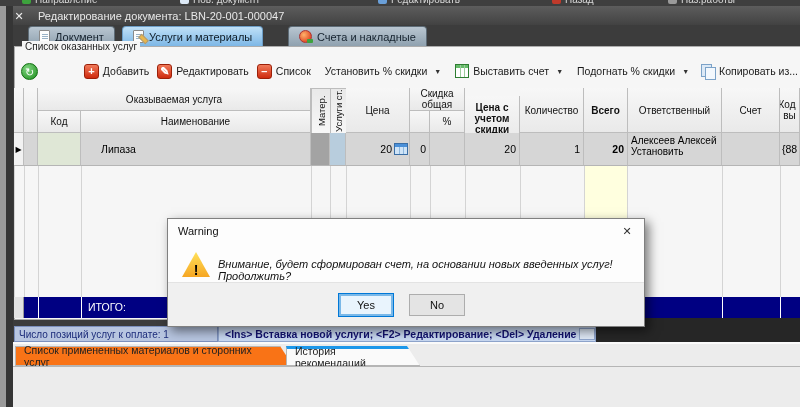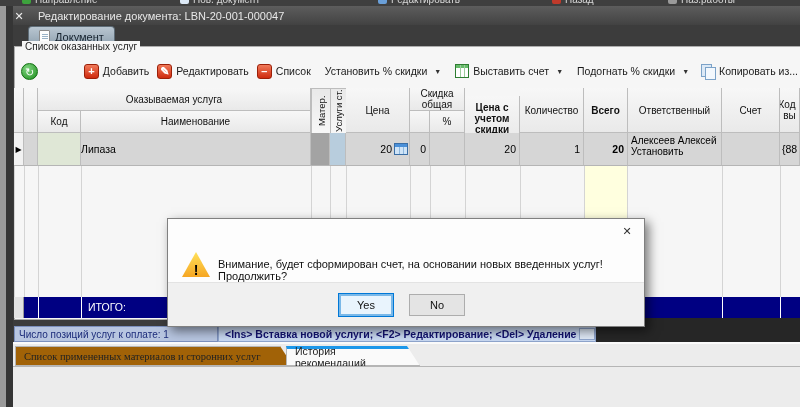--- a/index.html
+++ b/index.html
@@ -67,35 +67,35 @@
 
   
   .status-left { left:14px; top:326px; width:204px; height:16px; background:#b7c5e0; border:1px solid #7c90bd; color:#1c2c7a; font-size:10px; display:flex; align-items:center; padding-left:4px; z-index:2; }
   .status-hint { left:218px; top:326px; width:378px; height:16px; background:#c9d9f2; border:1px solid #8fa5cc; color:#121270; font-size:10.5px; font-weight:bold; display:flex; align-items:center; padding-left:6px; white-space:nowrap; overflow:hidden; z-index:2; }
   .hint-endcap { position:absolute; left:579px; top:328px; width:16px; height:12px; background:#dfe9f7; border:1px solid #8fa5cc; z-index:3; }
   .dark-right { left:596px; top:318px; width:204px; height:24px; background:#262626; z-index:2; }
 
   
   .bottom-panel { left:13px; top:342px; width:787px; height:65px; background:#ececec; border-top:2px solid #fbfbfb; z-index:2; }
   .btab { position:absolute; top:346px; height:20px; display:flex; align-items:center; padding:0 14px 0 8px; font-size:10.5px; color:#222; clip-path:polygon(0 0, calc(100% - 13px) 0, 100% 100%, 0 100%); z-index:3; }
-  .btab1 { left:15px; width:278px; background:#a16207; border:1px solid #b5b5b5;font-family:Liberation Serif, serif; }
+  .btab1 { left:15px; width:278px; background:#f97316; border:1px solid #b5b5b5; }
   .btab2 { left:286px; width:134px; background:#fafafa; border:1px solid #b5b5b5; border-top:3px solid #1c97ea; font-weight:normal; }
   .btab-base { position:absolute; left:13px; top:366px; width:787px; height:1px; background:#b5b5b5; z-index:2; }
 
   
   .ico-price { width:14px; height:12px; background:#cfe4f7; border:1px solid #3a6ea5; position:relative; margin-left:2px; }
   .ico-price:before { content:""; position:absolute; left:0; top:0; right:0; height:3px; background:#4a90d9; }
   .ico-price:after { content:""; position:absolute; left:4px; top:3px; bottom:0; width:1px; background:#8fb8dd; box-shadow:4px 0 0 #8fb8dd; }
 
   
   .dialog { left:167px; top:218px; width:478px; height:109px; background:#fdfdfd; border:1px solid #808080; box-shadow:4px 4px 10px rgba(0,0,0,.5); z-index:100; }
   .dlg-title { position:absolute; left:0; top:0; right:0; height:24px; display:flex; align-items:center; padding-left:10px; font-size:11px; color:#111; }
   .dlg-close { position:absolute; right:10px; top:5px; width:14px; height:14px; font-size:11px; color:#333; text-align:center; line-height:14px; }
   .dlg-warnicon { position:absolute; left:14px; top:33px; width:28px; height:25px; background:linear-gradient(#ffe15a,#f6a623); clip-path:polygon(50% 0, 100% 100%, 0 100%); display:flex; align-items:flex-end; justify-content:center; color:#000; font-weight:bold; font-size:14px; line-height:14px; }
-  .dlg-msg { position:absolute; left:50px; top:39px; width:422px; font-size:11px; color:#111; }
+  .dlg-msg { position:absolute; left:50px; top:39px; width:422px; font-size:11px; color:#111;font-style:italic; }
   .dlg-btnstrip { position:absolute; left:0; bottom:0; width:100%; height:44px; background:#f0f0f0; border-top:1px solid #e3e3e3; }
   .btn { position:absolute; top:75px; height:22px; font-size:11px; color:#111; display:flex; align-items:center; justify-content:center; }
   .btn-yes { left:171px; width:54px; background:#e9f4fd; border:2px solid #7ab8e8; outline:1px solid #0078d7; }
   .btn-no { left:241px; width:56px; background:#e4e4e4; border:1px solid #adadad; }
 </style>
 </head>
 <body>
 
 <div class="abs bg-toolbar">
   <div class="bg-toolbar-inner">
@@ -129,20 +129,28 @@
 
 <div class="abs titlebar">
   <span class="title-close">✕</span>
   <span class="title-text">Редактирование документа: LBN-20-001-000047</span>
 </div>
 
 <div class="abs tabstrip">
   <div class="ttab ttab1">
     <span class="ico-page"></span>
     <span>Документ</span>
+  </div>
+  <div class="ttab ttab2">
+    <span class="ico-page ico-page-pencil"></span>
+    <span>Услуги и материалы</span>
+  </div>
+  <div class="ttab ttab3">
+    <span class="ico-coin"></span>
+    <span>Счета и накладные</span>
   </div>
 </div>
 
 <div class="abs panel"></div>
 <div class="abs gb-label" style="background:#f6f6f6;text-align:right;">Список оказанных услуг</div>
 
 <div class="abs toolbar">
   <span class="tb-item">
       <span class="ico-refresh">↻</span>
     </span>
@@ -195,21 +203,21 @@
   <div class="hcell" style="left:584px; top:88px; width:44px; height:45px;font-weight:bold;">Всего</div>
   <div class="hcell" style="left:628px; top:88px; width:94px; height:45px;">Ответственный</div>
   <div class="hcell" style="left:722px; top:88px; width:58px; height:45px;">Счет</div>
   <div class="hcell" style="left:780px; top:88px; width:20px; height:45px; justify-content:flex-start; text-indent:-5px; overflow:hidden;">Код вы</div>
 
   <div class="dcell" style="left:14px; width:10px; background:#f2f2f2; justify-content:center;">
       <span class="rowmarker">▶</span>
     </div>
   <div class="dcell" style="left:24px; width:14px; background:#d6d6d6;"></div>
   <div class="dcell" style="left:38px; width:43px; background:#dfe7d6;"></div>
-  <div class="dcell" style="left:81px; width:230px; padding-left:0;">Липаза</div>
+  <div class="dcell" style="left:81px; width:230px; padding-left:20px;">Липаза</div>
   <div class="dcell" style="left:311px; width:19px; background:#a3a3a3;"></div>
   <div class="dcell" style="left:330px; width:16px; background:#b8cddd;"></div>
   <div class="dcell num" style="left:346px; width:64px; justify-content:flex-end; padding-right:1px;">
       <span>20</span>
       <span class="ico-price"></span>
     </div>
   <div class="dcell num" style="left:410px; width:20px;">0</div>
   <div class="dcell num" style="left:430px; width:35px;"></div>
   <div class="dcell num" style="left:465px; width:55px;">20</div>
   <div class="dcell num" style="left:520px; width:64px;">1</div>
@@ -258,19 +266,20 @@
 <div class="abs bottom-panel"></div>
 <div class="abs btab-base"></div>
 <div class="abs btab btab1">
     <span>Список примененных материалов и сторонних услуг</span>
   </div>
 <div class="abs btab btab2">
     <span>История рекомендаций</span>
   </div>
 
 <div class="abs dialog">
+  <div class="dlg-title">Warning</div>
   <div class="dlg-close">✕</div>
   <div class="dlg-btnstrip"></div>
   <div class="dlg-warnicon">!</div>
   <div class="dlg-msg">Внимание, будет сформирован счет, на основании новых введенных услуг! Продолжить?</div>
   <div class="btn btn-yes">Yes</div>
   <div class="btn btn-no">No</div>
 </div>
 
 </body></html>

